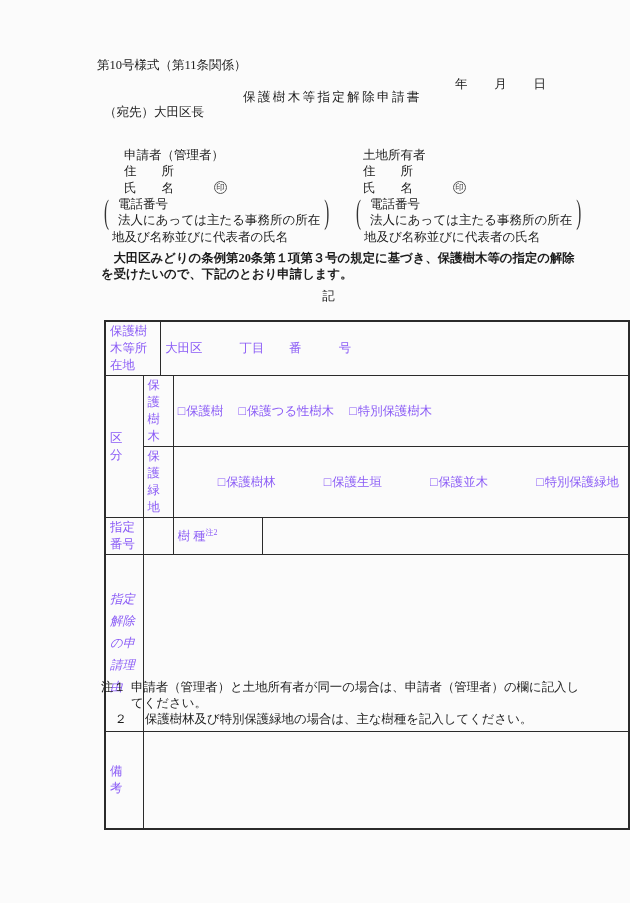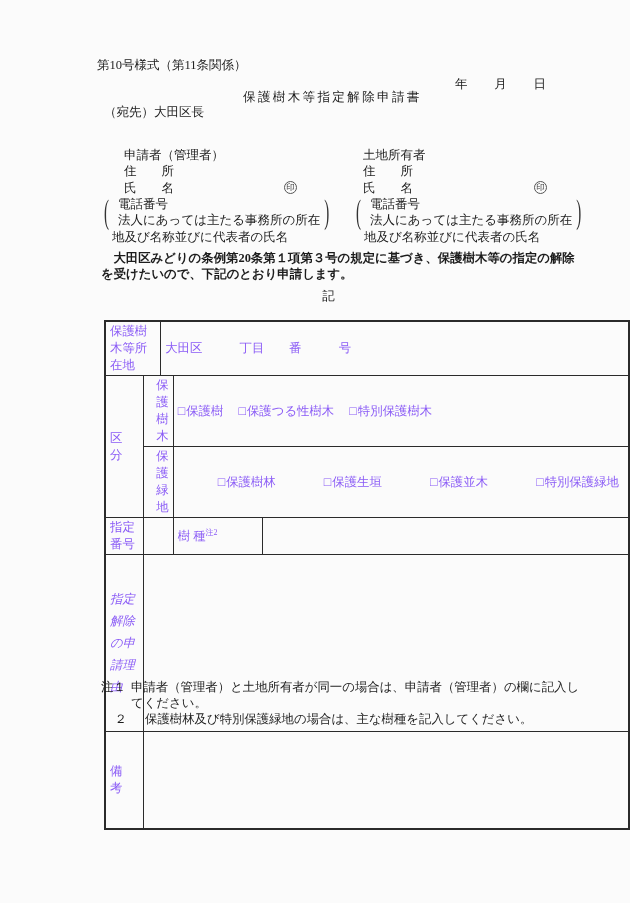--- a/index.html
+++ b/index.html
@@ -18,21 +18,21 @@
   .date-line{left:455px;top:76px;width:91px;display:flex;justify-content:space-between;}
   .doc-title{left:243px;top:89px;letter-spacing:2.3px;font-size:12.6px;text-align:center;}
   .addressee{left:104px;top:104px;}
   
   .party{position:absolute;top:147px;}
   .party-a{left:104px;}
   .party-b{left:356px;}
   .party-line{height:16.3px;line-height:16.3px;white-space:nowrap;}
   .party-a .indent{padding-left:20px;}
   .party-b .indent{padding-left:7px;}
-  .name-row{display:flex;justify-content:space-between;align-items:center;}
+  .name-row{display:flex;align-items:center;gap:40px;}
   .party-a .name-row{width:173px;}
   .party-b .name-row{width:184px;}
   .seal{
     display:inline-flex;width:13px;height:13px;box-sizing:border-box;
     border:1px solid #555;border-radius:50%;
     font-size:8.5px;line-height:1;align-items:center;justify-content:center;
     color:#444;
   }
   .paren-row{display:flex;align-items:center;height:33px;}
   .bigparen{display:block;font-size:15px;transform:scaleY(2.25);color:#333;width:8px;}
@@ -44,21 +44,21 @@
   .record-mark{left:104px;top:288px;width:449px;text-align:center;}
   
   table.form-table{
     position:absolute;left:104px;top:320px;
     border-collapse:collapse;table-layout:fixed;
     font-size:12.4px;color:#8b5cf6;
     border:2px solid #2b2b2b;
   }
   .form-table td{border:1px solid #2b2b2b;padding:1px 4px;vertical-align:middle;overflow:hidden;}
   .c-label{text-align:left;}
-  .t-center{text-align:right;}
+  .t-center{text-align:left;}
   .row-h1 td{height:24px;}
   .row-h2 td{height:17px;}
   .row-h3 td{height:17px;}
   .row-h4 td{height:20px;}
   .row-h5 td{height:174px;font-style:italic;}
   .row-h6 td{height:94px;}
   .reason-cell{line-height:22px;padding-left:5px;}
   .remarks-cell{padding-left:12px;}
   .catlabel-cell{padding-left:8px;}
   .loc-value{padding-left:7px;white-space:nowrap;}

